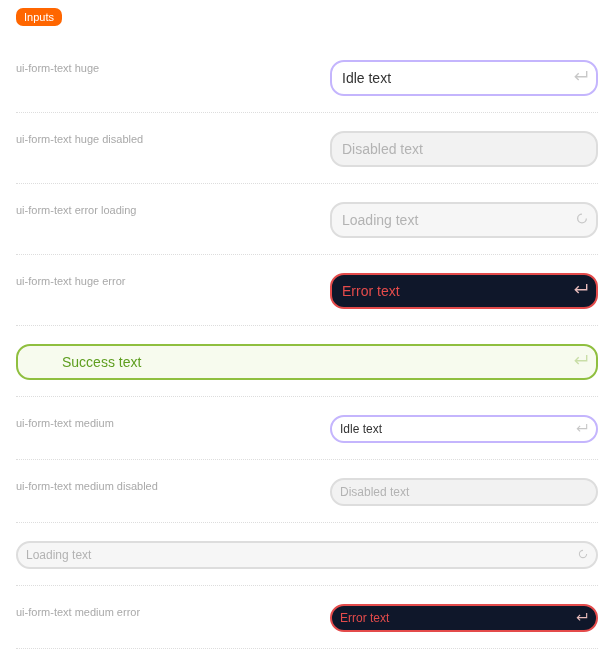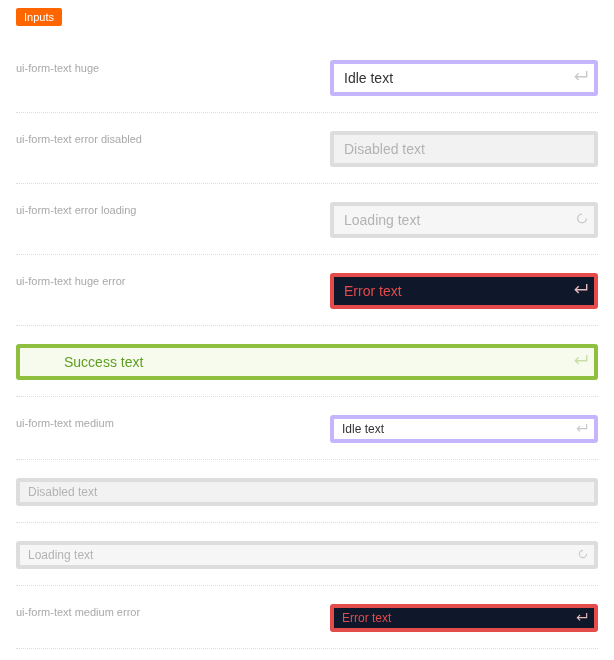--- a/index.html
+++ b/index.html
@@ -10,42 +10,42 @@
     background: #fff;
     width: 614px;
     padding: 8px 16px 24px 16px;
   }
   .badge {
     display: inline-block;
     background: #ff6600;
     color: #fff;
     font-size: 11px;
     padding: 3px 8px;
-    border-radius: 2px;
+    border-radius: 7px;
     margin-bottom: 16px;
   }
   .row {
     display: flex;
     align-items: flex-start;
     padding: 18px 0 16px 0;
     border-bottom: 1px dotted #ddd;
     gap: 14px;
   }
   .row:last-child { border-bottom: none; }
   .label {
     width: 300px;
     padding-top: 2px;
     color: #a9a9a9;
     font-size: 11px;
   }
   .field { flex: 1; }
   .input {
     width: 100%;
-    border: 4px solid #c4b5fd;
-    border-radius: 3px;
+    border: 2px solid #c4b5fd;
+    border-radius: 14px;
     background: #fff;
     color: #333;
     font-family: inherit;
     position: relative;
   }
   .input.huge {
     font-size: 14px;
     padding: 8px 34px 8px 10px;
     height: 36px;
   }
@@ -109,21 +109,21 @@
       <div class="wrap">
     <input class="input huge" value="Idle text" style="">
     <span class="enter-icon"><svg width="14" height="11" viewBox="0 0 14 11">
             <path d="M12 0v5H3l2.2-2.2-1-1L.3 5.7l3.9 3.9 1-1L3 6.4h10.4V0z" fill="currentColor"></path>
           </svg></span>
   </div>
     </div>
 </div>
 
 <div class="row">
-  <div class="label">ui-form-text error disabled</div>
+  <div class="label">ui-form-text huge disabled</div>
   <div class="field">
       <div class="wrap">
     <input class="input huge disabled" disabled="" placeholder="Disabled text" style="">
   </div>
     </div>
 </div>
 
 <div class="row">
   <div class="label">ui-form-text error loading</div>
   <div class="field">
@@ -165,20 +165,21 @@
       <div class="wrap">
     <input class="input medium" value="Idle text" style="">
     <span class="enter-icon"><svg width="12" height="9" viewBox="0 0 14 11">
             <path d="M12 0v5H3l2.2-2.2-1-1L.3 5.7l3.9 3.9 1-1L3 6.4h10.4V0z" fill="currentColor"></path>
           </svg></span>
   </div>
     </div>
 </div>
 
 <div class="row">
+  <div class="label">ui-form-text medium disabled</div>
   <div class="field">
       <div class="wrap">
     <input class="input medium disabled" disabled="" placeholder="Disabled text" style="">
   </div>
     </div>
 </div>
 
 <div class="row">
   <div class="field">
       <div class="wrap">

